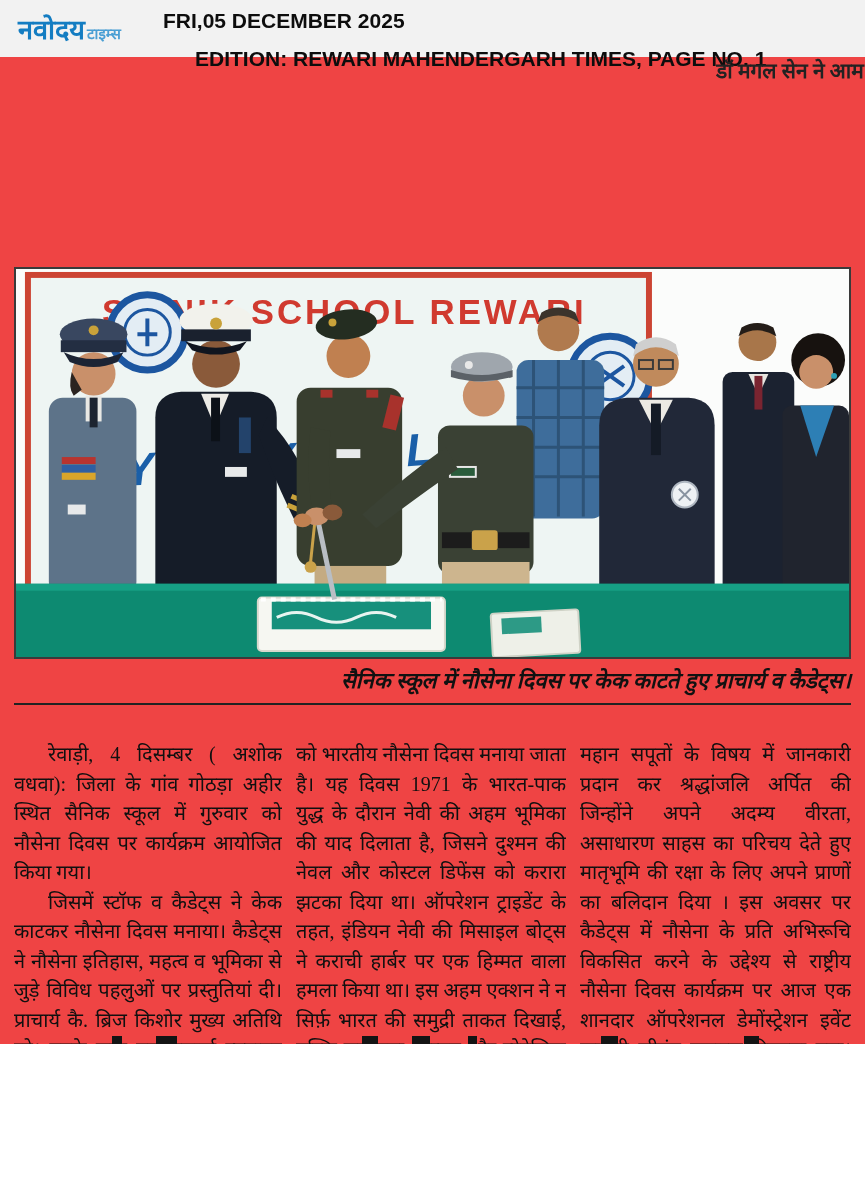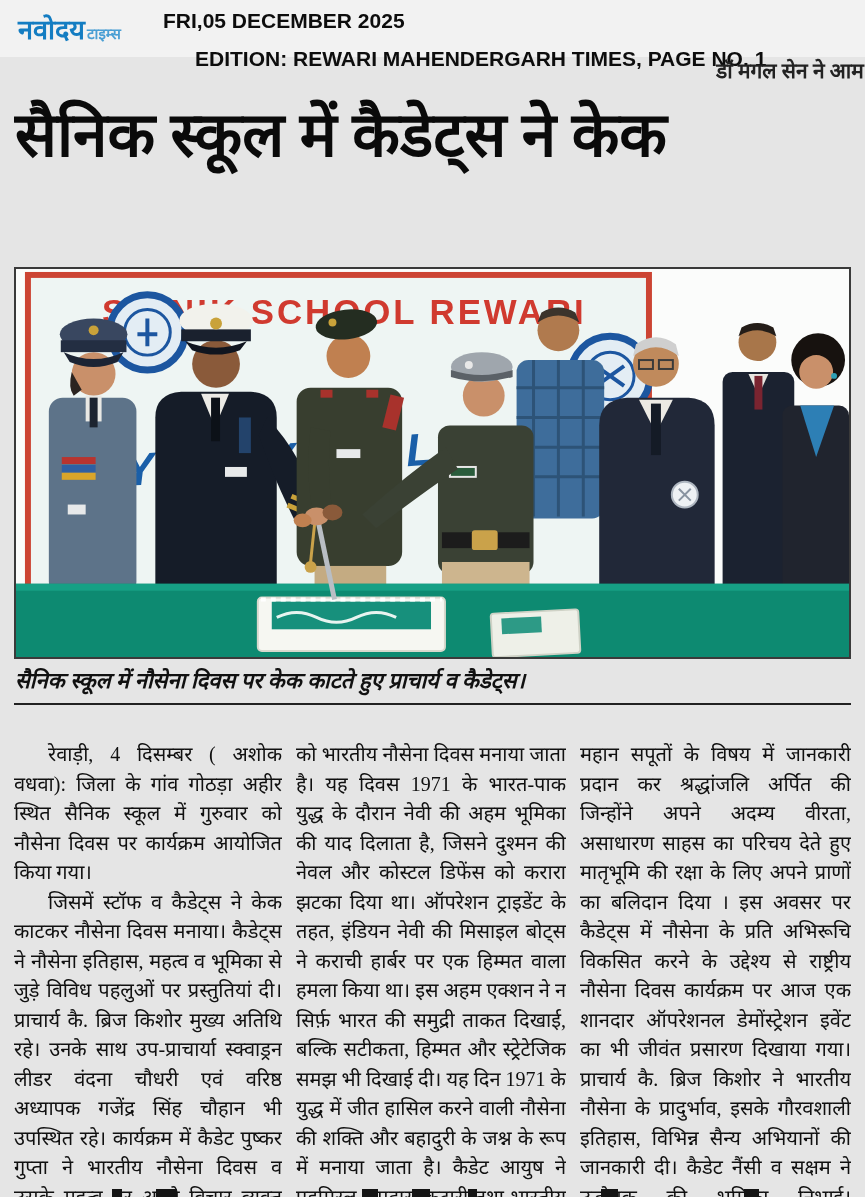--- a/index.html
+++ b/index.html
@@ -1,18 +1,18 @@
 <!DOCTYPE html>
 <html><head>
 <meta charset="utf-8">
 <style>
   html,body{margin:0;padding:0;background:#ffffff;}
   #page{
-    position:relative;width:865px;height:1197px;overflow:hidden;
-    background:#e5e5e5;font-family:"Liberation Serif",serif;color:#111;
+    position:relative;width:865px;height:1044px;overflow:hidden;
+    background:#ef4444;font-family:"Liberation Serif",serif;color:#111;
   }
   
   #masthead{
     position:absolute;left:0;top:0;width:865px;height:57px;
     background:#f2f2f2;
   }
   #logo{position:absolute;left:18px;top:10px;white-space:nowrap;}
   #logo .main{
     font-family:"Liberation Sans",sans-serif;font-weight:bold;
     font-size:27px;color:#147dc2;letter-spacing:0px;
@@ -42,21 +42,21 @@
   #headline2{top:194px;}
   
   #photo{
     position:absolute;left:14px;top:267px;width:837px;height:392px;
     border:2px solid #3a3a3a;box-sizing:border-box;background:#fdfdfd;
   }
   #photo svg{display:block;width:100%;height:100%;}
   
   #caption{
     position:absolute;left:15px;top:664px;width:836px;
-    font-size:22px;font-weight:bold;font-style:italic;color:#111;white-space:nowrap;
+    font-size:22px;font-weight:bold;font-style:italic;color:#111;white-space:nowrap;text-align:right;
   }
   #rule{
     position:absolute;left:14px;top:703px;width:837px;height:2px;background:#222;
   }
   
   .body-col{
     position:absolute;top:716px;height:470px;overflow:hidden;
     font-size:20px;line-height:29.5px;text-align:justify;color:#101010;margin-top:24px;
   }
   #col1{left:14px;width:268px;}
@@ -75,21 +75,20 @@
   <div id="masthead">
     <div id="logo">
       <span class="main">नवोदय</span><span class="sub">टाइम्स</span>
     </div>
     <div class="mast-line" id="mast-date">FRI,05 DECEMBER 2025</div>
     <div class="mast-line" id="mast-edition">EDITION: REWARI MAHENDERGARH TIMES, PAGE NO. 1</div>
   </div>
 
   <div id="fragment">डॉ मगल सेन ने आम</div>
 
-  <div class="headline" id="headline1">सैनिक स्कूल में कैडेट्स ने केक</div>
 
   <div id="photo">
     <svg viewBox="0 0 837 392" preserveAspectRatio="none">
 
       <rect x="0" y="0" width="837" height="392" fill="#fbfcfb"></rect>
 
       <g>
         <rect x="12" y="6" width="624" height="322" fill="#eef5f3" stroke="#cc4433" stroke-width="6"></rect>
         <text x="330" y="56" text-anchor="middle" font-family="Liberation Sans, sans-serif" font-weight="bold" font-size="35" letter-spacing="3" fill="#d03a2f">SAINIK SCHOOL REWARI</text>
 

